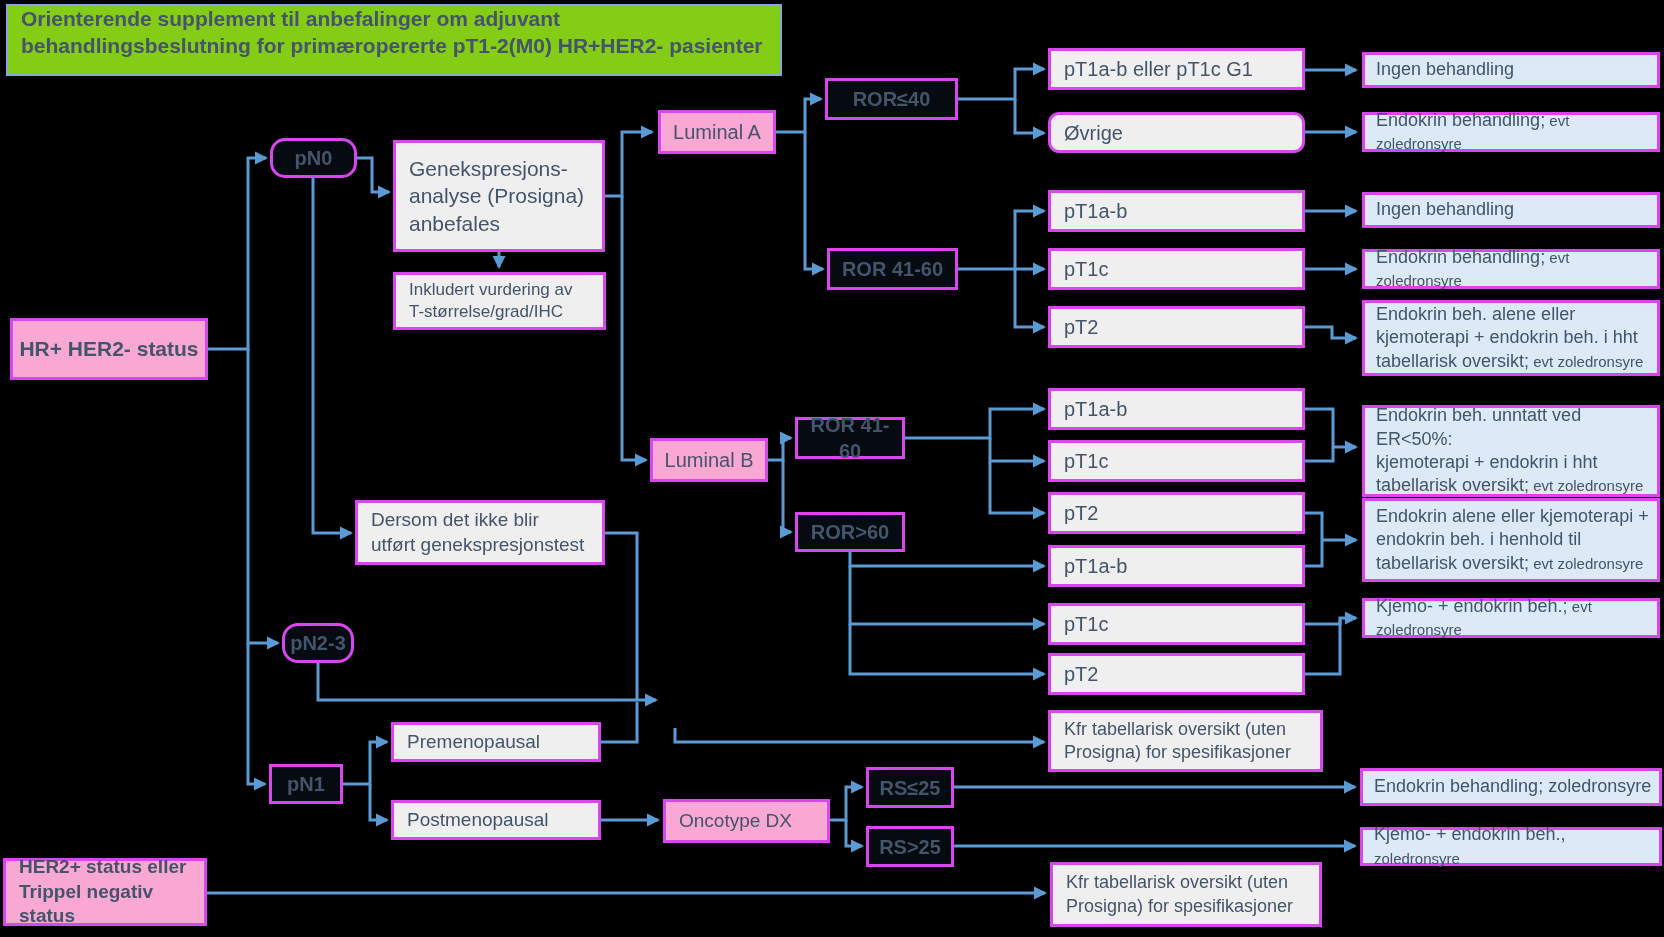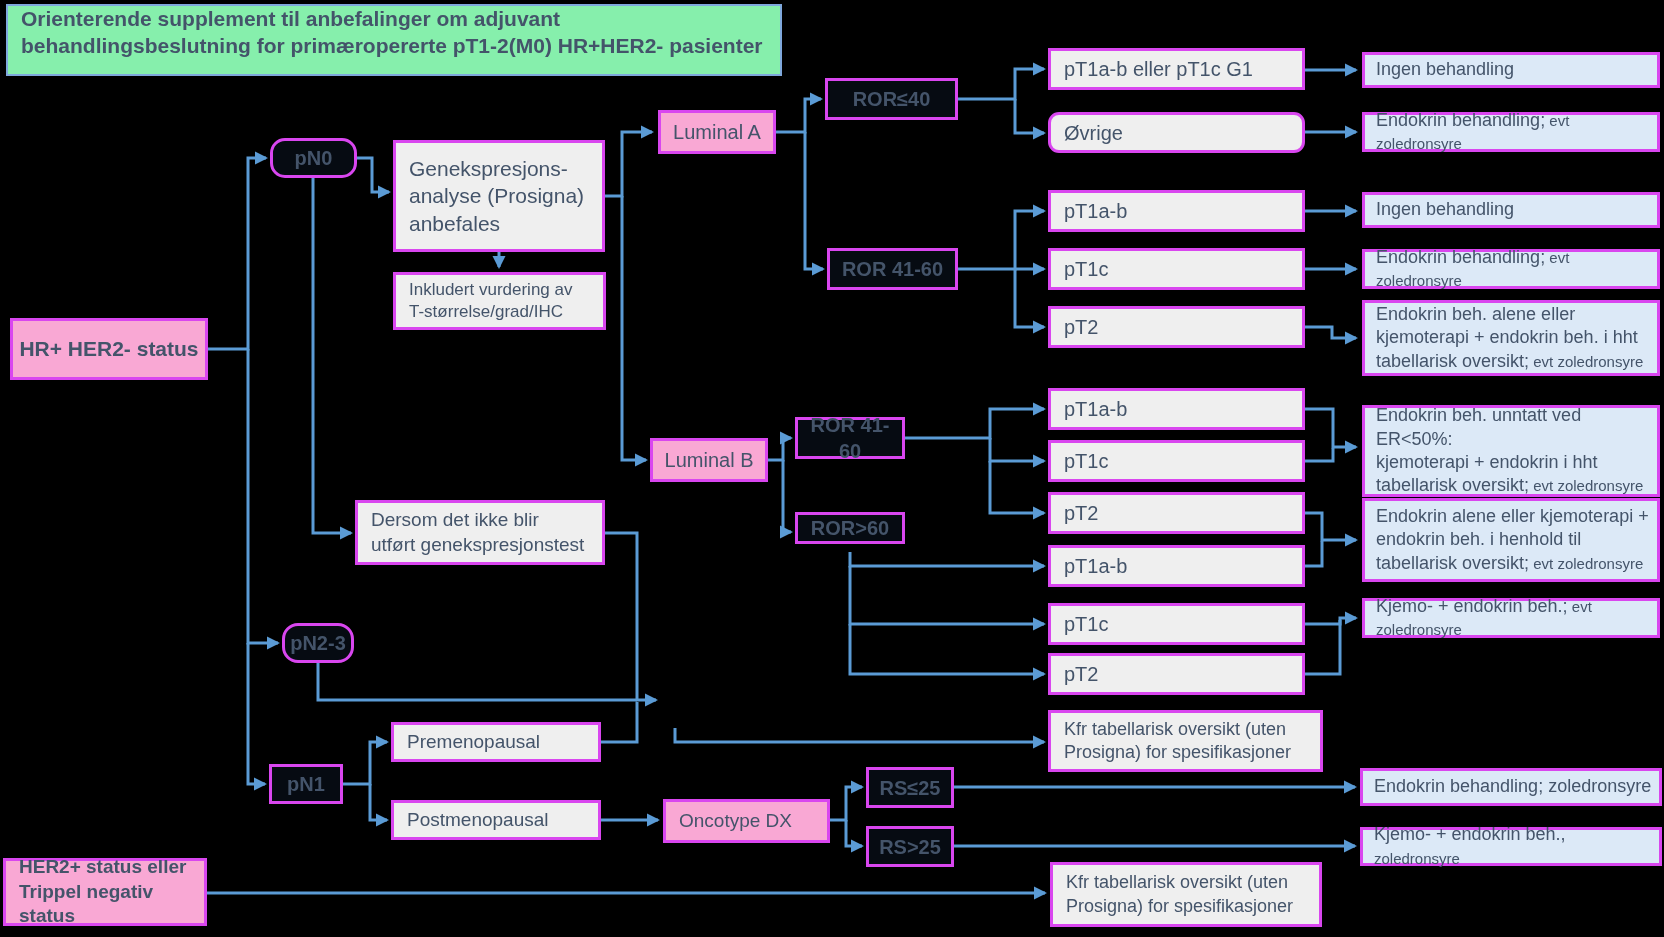--- a/index.html
+++ b/index.html
@@ -16,21 +16,21 @@
     border:3px solid #d946ef; color:#44546A;
     font-size:20px; line-height:1.3; padding:2px 8px 2px 13px;
   }
   .node .txt { white-space:pre-line; }
   .node .small { font-size:15px; }
   .gray  { background:#EFEFEF; }
   .green { background:#f9a8d4; }
   .blue  { background:#DCE9F7; font-size:18px; padding:2px 6px 2px 11px; }
   .dark  { background:#060B12; justify-content:center; text-align:center; font-weight:bold; padding:2px 4px; }
   .title-box {
-    background:#86efac; border-width:2px; border-color:#7FA8DC;
+    background:#84cc16; border-width:2px; border-color:#7FA8DC;
     font-size:21px; font-weight:600; padding:2px 8px 18px 13px;
   }
   .center { justify-content:center; text-align:center; padding:2px 6px; }
   .bold { font-weight:bold; }
 </style>
 </head>
 <body>
 
 <div id="stage">
   <svg class="wires" viewBox="0 0 1664 937">
@@ -122,21 +122,21 @@
     </div>
     <div class="node dark" style="left: 825px; top: 78px; width: 133px; height: 42px;">
       <span class="txt">ROR≤40</span>
     </div>
     <div class="node dark" style="left: 827px; top: 248px; width: 131px; height: 42px;">
       <span class="txt">ROR 41-60</span>
     </div>
     <div class="node dark" style="left: 795px; top: 417px; width: 110px; height: 42px;">
       <span class="txt">ROR 41-60</span>
     </div>
-    <div class="node dark" style="left: 795px; top: 512px; width: 110px; height: 32px;">
+    <div class="node dark" style="left: 795px; top: 512px; width: 110px; height: 40px;">
       <span class="txt">ROR&gt;60</span>
     </div>
     <div class="node gray" style="left: 1048px; top: 48px; width: 257px; height: 42px;">
       <span class="txt">pT1a-b eller pT1c G1</span>
     </div>
     <div class="node gray" style="left: 1048px; top: 112px; width: 257px; height: 41px; border-radius: 11px;">
       <span class="txt">Øvrige</span>
     </div>
     <div class="node gray" style="left: 1048px; top: 190px; width: 257px; height: 42px;">
       <span class="txt">pT1a-b</span>

